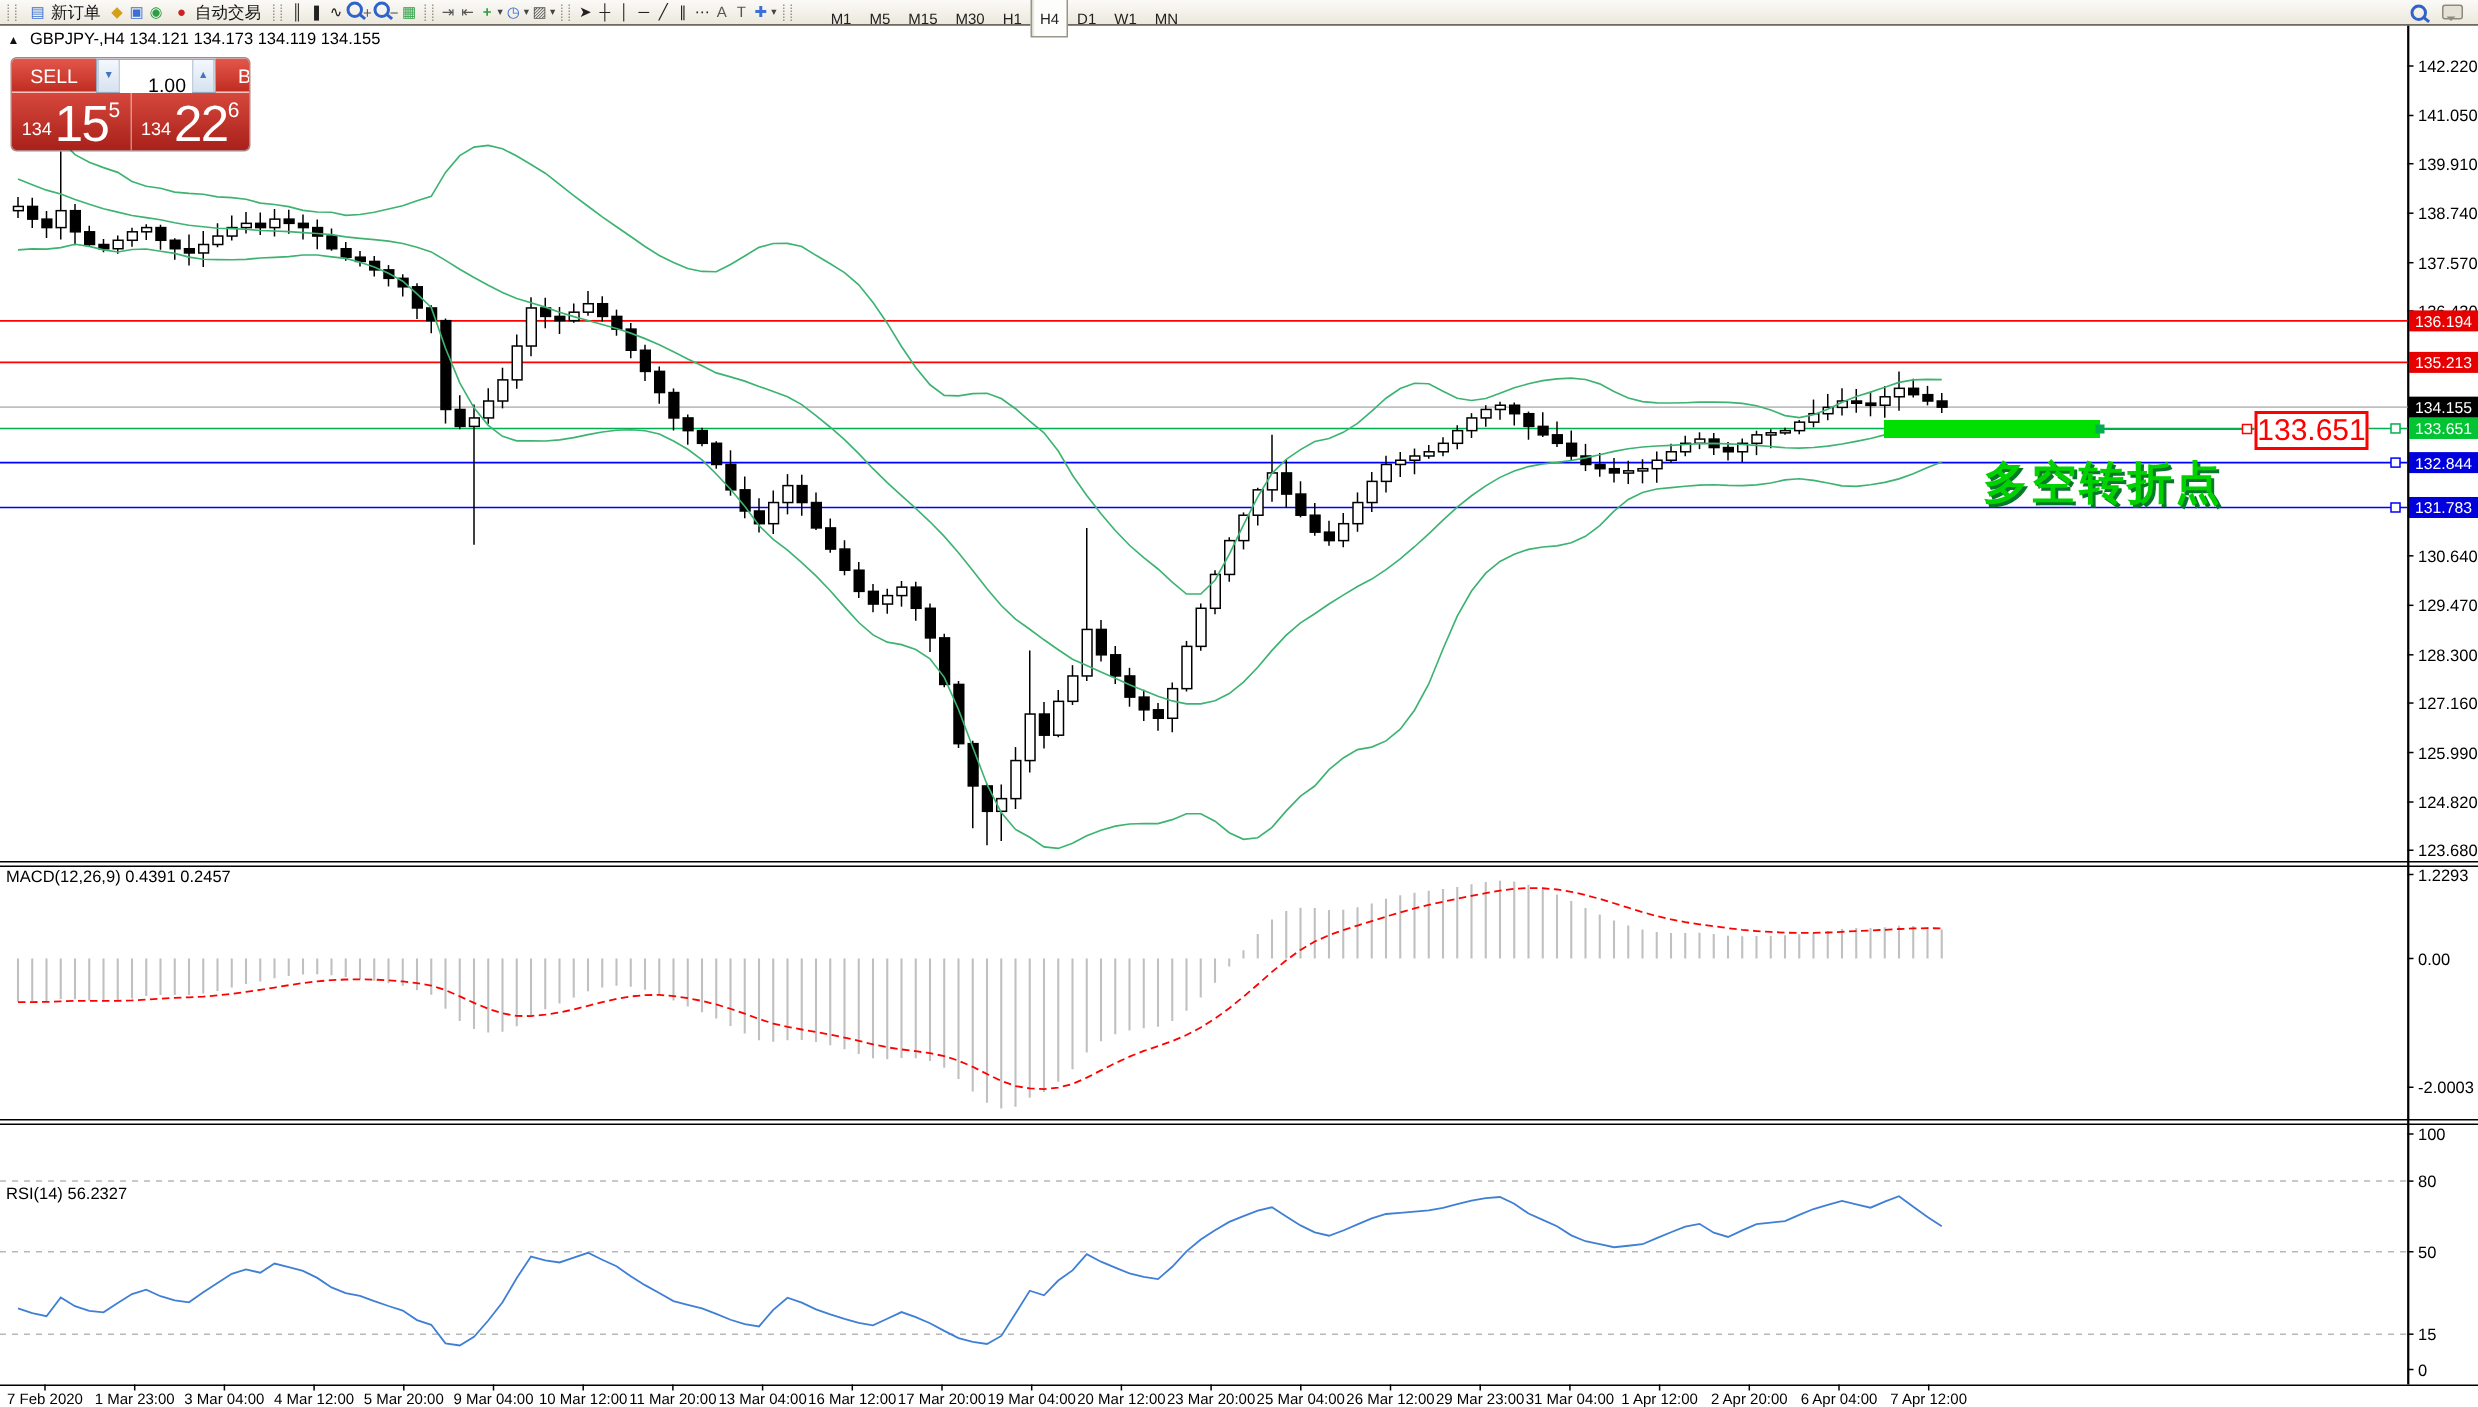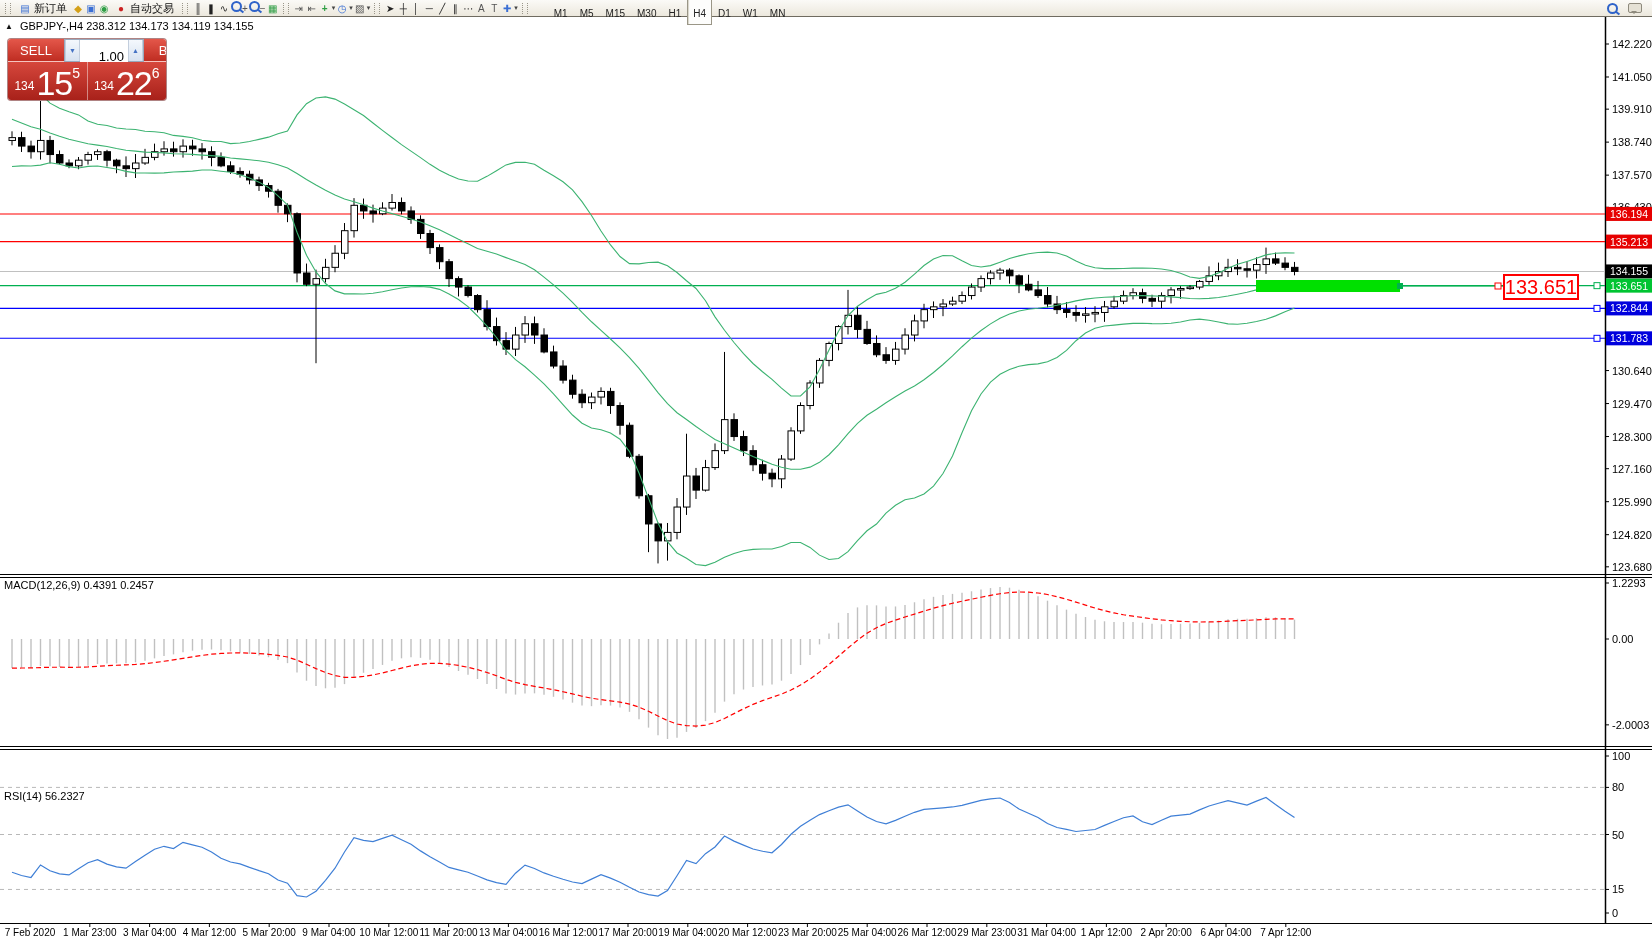--- a/index.html
+++ b/index.html
@@ -656,21 +656,21 @@
       <line x1="1166.2" y1="923" x2="1166.2" y2="927" stroke="#000"></line>
       <text x="1166.2" y="936" font-size="10" fill="#000" text-anchor="middle">2 Apr 20:00</text>
       <line x1="1226" y1="923" x2="1226" y2="927" stroke="#000"></line>
       <text x="1226" y="936" font-size="10" fill="#000" text-anchor="middle">6 Apr 04:00</text>
       <line x1="1285.8" y1="923" x2="1285.8" y2="927" stroke="#000"></line>
       <text x="1285.8" y="936" font-size="10" fill="#000" text-anchor="middle">7 Apr 12:00</text>
     </svg>
 
   <div class="symbol-line">
     <span class="sym-toggle">▲</span>
-    <span>GBPJPY-,H4  238.312 134.173 134.119 134.155</span>
+    <span>GBPJPY-,H4  134.121 134.173 134.119 134.155</span>
   </div>
 
   <div class="trade-panel">
     <div class="tp-top">
       <button class="tp-btn">SELL</button>
       <div class="tp-vol">
         <button class="tp-spin">▼</button>
         <input value="1.00" style="">
         <button class="tp-spin">▲</button>
       </div>
@@ -693,14 +693,15 @@
   <div class="ind-label macd-label">
     <span>MACD(12,26,9)</span>
     <span>0.4391</span>
     <span>0.2457</span>
   </div>
   <div class="ind-label rsi-label">
     <span>RSI(14)</span>
     <span>56.2327</span>
   </div>
 
+  <div class="cn-note">多空转折点</div>
   <div class="callout">133.651</div>
 </div>
 
 </body></html>

